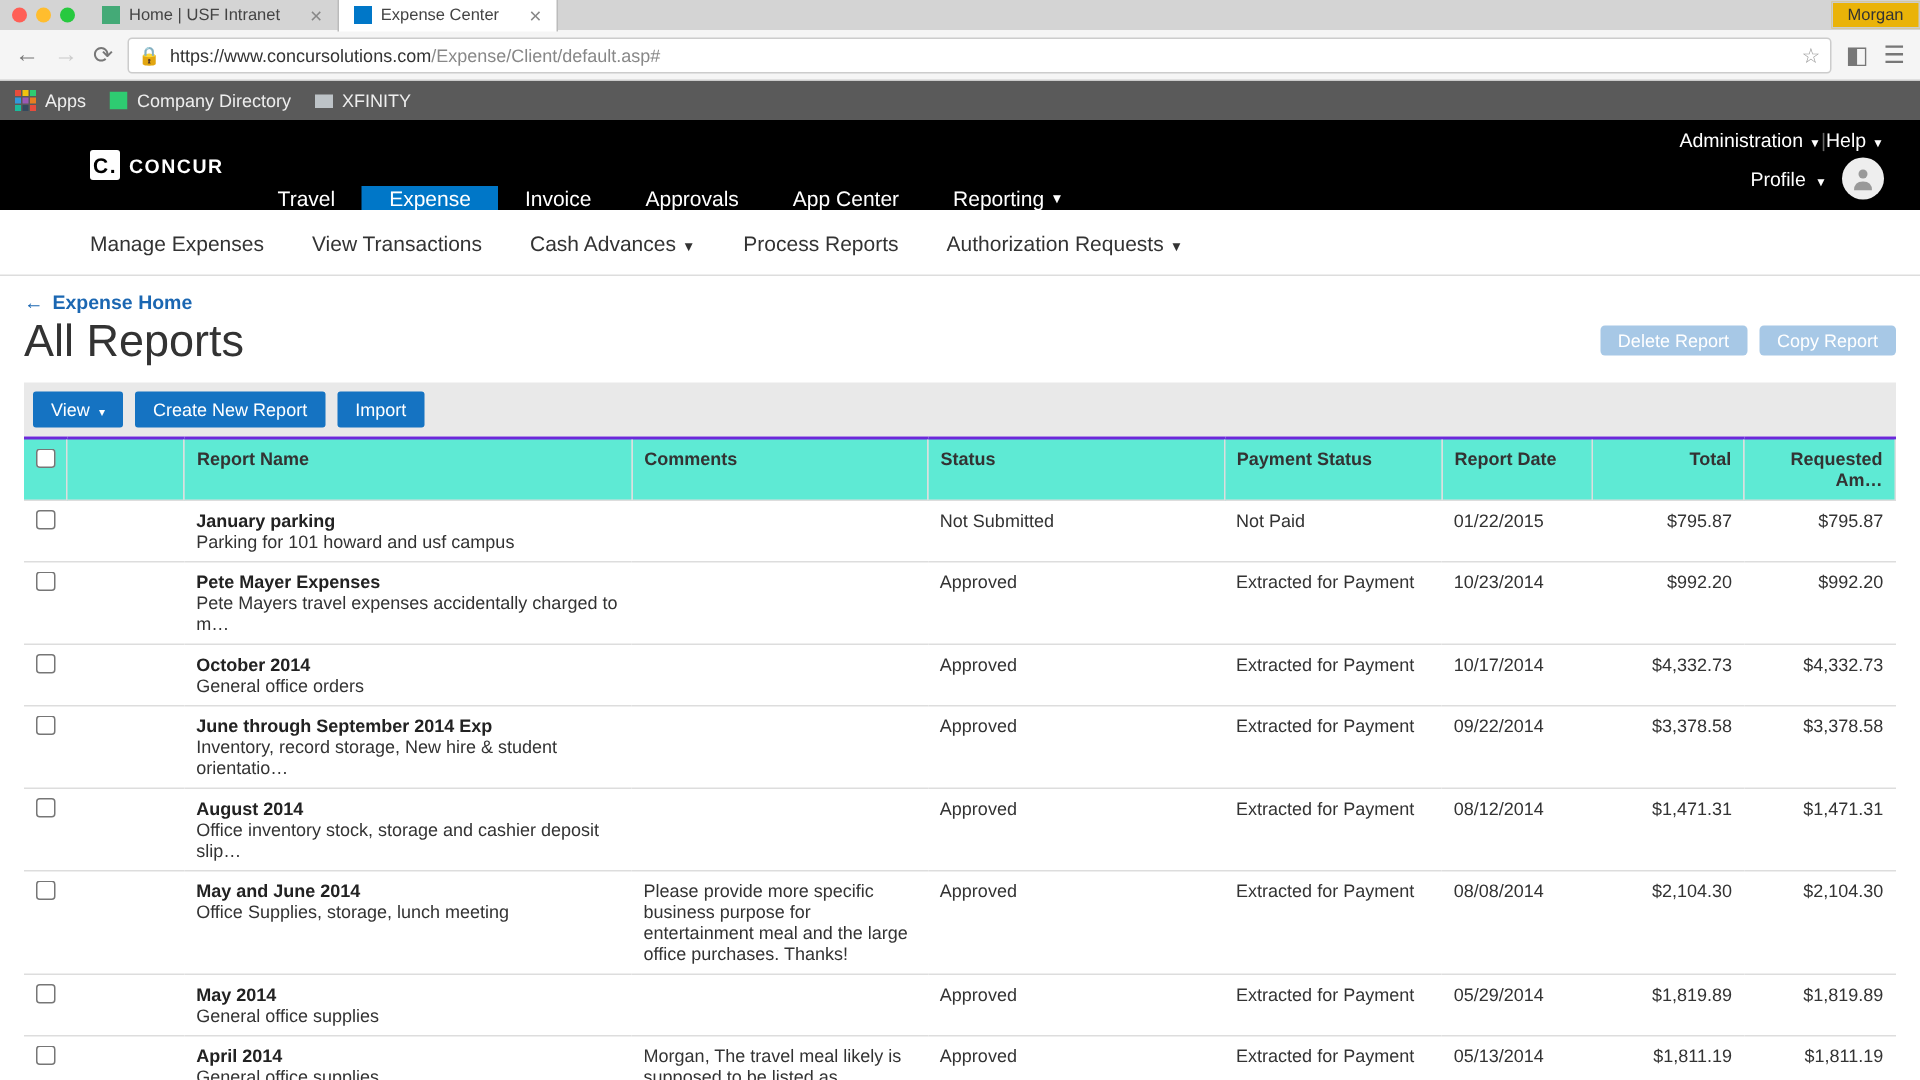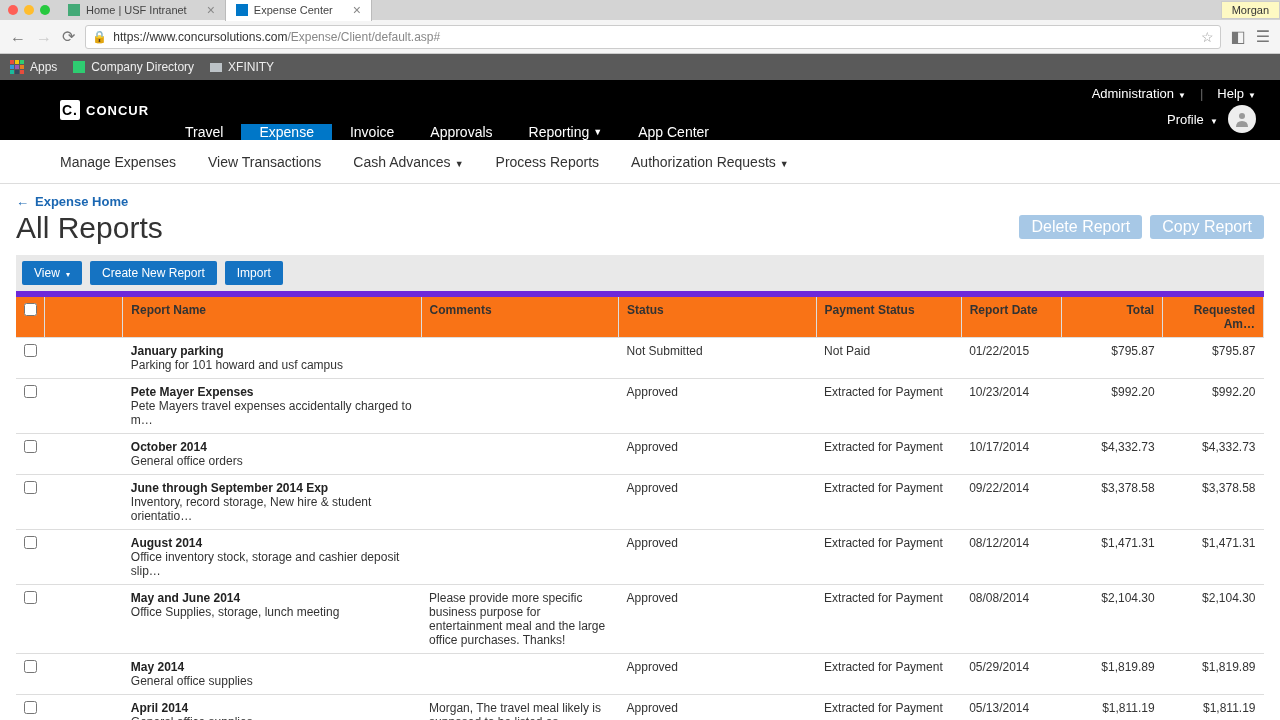--- a/index.html
+++ b/index.html
@@ -8,21 +8,21 @@
 
 .browser-chrome { background: #e8e8e8; }
 .tab-bar { display: flex; align-items: center; height: 20px; background: #d4d4d4; position: relative; }
 .traffic-lights { display: flex; gap: 6px; padding: 0 8px; }
 .tl { width: 10px; height: 10px; border-radius: 50%; }
 .tl.red { background: #ff5f56; } .tl.yellow { background: #ffbd2e; } .tl.green { background: #27c93f; }
 .browser-tab { display: flex; align-items: center; height: 22px; padding: 0 10px; font-size: 11px; color: #444; border-right: 1px solid #bbb; position: relative; }
 .browser-tab.active { background: #ffffff; }
 .browser-tab .favicon { width: 12px; height: 12px; margin-right: 6px; }
 .browser-tab .tab-close { margin-left: 20px; font-size: 14px; color: #888; }
-.user-chip { margin-left: auto; padding: 2px 10px; font-size: 11px; border: 1px solid #ccc; background: #fef9c3; }
+.user-chip { margin-left: auto; padding: 2px 10px; font-size: 11px; border: 1px solid #ccc; background: #eab308; }
 .addr-bar { display: flex; align-items: center; height: 34px; padding: 0 10px; gap: 10px; background: #f5f5f5; border-bottom: 1px solid #ccc; }
 .nav-btn { color: #777; font-size: 16px; }
 .url-box { flex: 1; display: flex; align-items: center; height: 24px; border: 1px solid #ccc; border-radius: 3px; background: #fff; padding: 0 6px; font-size: 12px; }
 .url-box .lock { color: #4caf50; margin-right: 6px; font-size: 12px; }
 .url-box .url-host { color: #333; }
 .url-box .url-path { color: #888; }
 .url-box .star { margin-left: auto; color: #999; font-size: 14px; }
 .addr-right { display: flex; gap: 10px; color: #777; font-size: 16px; }
 .bookmark-bar { display: flex; align-items: center; gap: 16px; height: 26px; padding: 0 10px; background: #5a5a5a; color: #eee; font-size: 12px; }
 .bk-item { display: flex; align-items: center; gap: 6px; }
@@ -31,50 +31,50 @@
 
 
 .concur-header { background: #000; color: #fff; display: flex; align-items: stretch; height: 60px; }
 .concur-logo { display: flex; align-items: center; padding: 0 18px 0 60px; font-weight: bold; font-size: 13px; letter-spacing: 1px; }
 .concur-logo .logo-box { width: 20px; height: 20px; background: #fff; color: #000; display: inline-flex; align-items: center; justify-content: center; margin-right: 6px; font-size: 14px; font-weight: bold; border-radius: 2px; }
 .main-nav { display: flex; align-items: stretch; margin-top: 44px; }
 .main-nav .nav-item { display: flex; align-items: center; padding: 0 18px; color: #fff; font-size: 14px; cursor: pointer; }
 .main-nav .nav-item.active { background: #0077c8; }
 .main-nav .caret { margin-left: 4px; font-size: 9px; }
 .header-right { margin-left: auto; display: flex; flex-direction: column; align-items: flex-end; padding: 6px 24px 0 0; font-size: 13px; }
-.header-right .top-row { display: flex; align-items: center; gap: 14px; margin-bottom: 4px; }
+.header-right .top-row { display: flex; align-items: center; margin-bottom: 4px; }
 .header-right .divider { color: #666; }
 .header-right .caret { font-size: 8px; margin-left: 4px; }
 .header-right .profile-row { display: flex; align-items: center; gap: 10px; }
 .avatar { width: 28px; height: 28px; background: #eee; border-radius: 50%; display: inline-flex; align-items: center; justify-content: center; color: #999; }
 
 
 .sub-nav { display: flex; align-items: center; height: 44px; padding: 0 60px; border-bottom: 1px solid #ddd; }
 .sub-nav .sub-item { padding: 0 16px; color: #333; font-size: 14px; cursor: pointer; }
 .sub-nav .sub-item:first-child { padding-left: 0; }
 .sub-nav .caret { margin-left: 4px; font-size: 9px; }
 
 
 .page-header { padding: 10px 16px 4px 16px; }
 .breadcrumb { color: #1b67b2; font-size: 13px; font-weight: bold; display: inline-flex; align-items: center; gap: 6px; cursor: pointer; }
 .title-row { display: flex; align-items: center; }
 .page-title { font-size: 30px; font-weight: 300; color: #333; margin-top: 2px; }
 .title-actions { margin-left: auto; display: flex; gap: 8px; }
-.btn-muted { background: #a7c8e6; color: #fff; border: none; padding: 3px 12px; border-radius: 3px; font-size: 16px; cursor: pointer; }
+.btn-muted { background: #a7c8e6; color: #fff; border: none; padding: 3px 12px; border-radius: 3px; font-size: 12px; cursor: pointer; }
 
 
 .toolbar { margin: 6px 16px 0 16px; background: #e9e9e9; padding: 6px; display: flex; gap: 8px; }
 .btn { border: none; border-radius: 2px; padding: 5px 12px; font-size: 12px; cursor: pointer; }
 .btn-primary { background: #1573c2; color: #fff; }
 .btn-primary .caret { margin-left: 4px; font-size: 8px; }
 
 
 .report-table { margin: 0 16px; border-collapse: collapse; width: calc(100% - 32px); table-layout: fixed; }
 .report-table th, .report-table td { border-bottom: 1px solid #ddd; padding: 6px 8px; text-align: left; vertical-align: top; font-size: 12px; }
-.report-table th { background: #f97316; color: #333; font-weight: bold; border-right: 1px solid #ddd; border-top: 6px solid #6d28d9; }
+.report-table th { background: #5eead4; color: #333; font-weight: bold; border-right: 1px solid #ddd; border-top: 2px solid #6d28d9; }
 .col-check { width: 28px; }
 .col-icon { width: 78px; }
 .col-name { width: 296px; }
 .col-comments { width: 196px; }
 .col-status { width: 196px; }
 .col-payment { width: 144px; margin-top: 16px; }
 .col-date { width: 100px; }
 .col-total { width: 100px; text-align: right; }
 .col-req { width: 100px; text-align: right; }
 .report-table td.num { text-align: right; }
@@ -156,25 +156,25 @@
 <div class="concur-header">
   <div class="concur-logo">
     <span class="logo-box">C.</span>
     <span>CONCUR</span>
   </div>
   <div class="main-nav">
     <div class="nav-item">Travel</div>
     <div class="nav-item active">Expense</div>
     <div class="nav-item">Invoice</div>
     <div class="nav-item">Approvals</div>
+    <div class="nav-item">App Center</div>
     <div class="nav-item">
         <span>Reporting</span>
         <span class="caret">▼</span>
       </div>
-    <div class="nav-item">App Center</div>
   </div>
   <div class="header-right">
     <div class="top-row">
       <span><span>Administration</span><span class="caret">▼</span></span>
       <span class="divider">|</span>
       <span><span>Help</span><span class="caret">▼</span></span>
     </div>
     <div class="profile-row">
       <span><span>Profile</span><span class="caret"> ▼</span></span>
       <span class="avatar">

